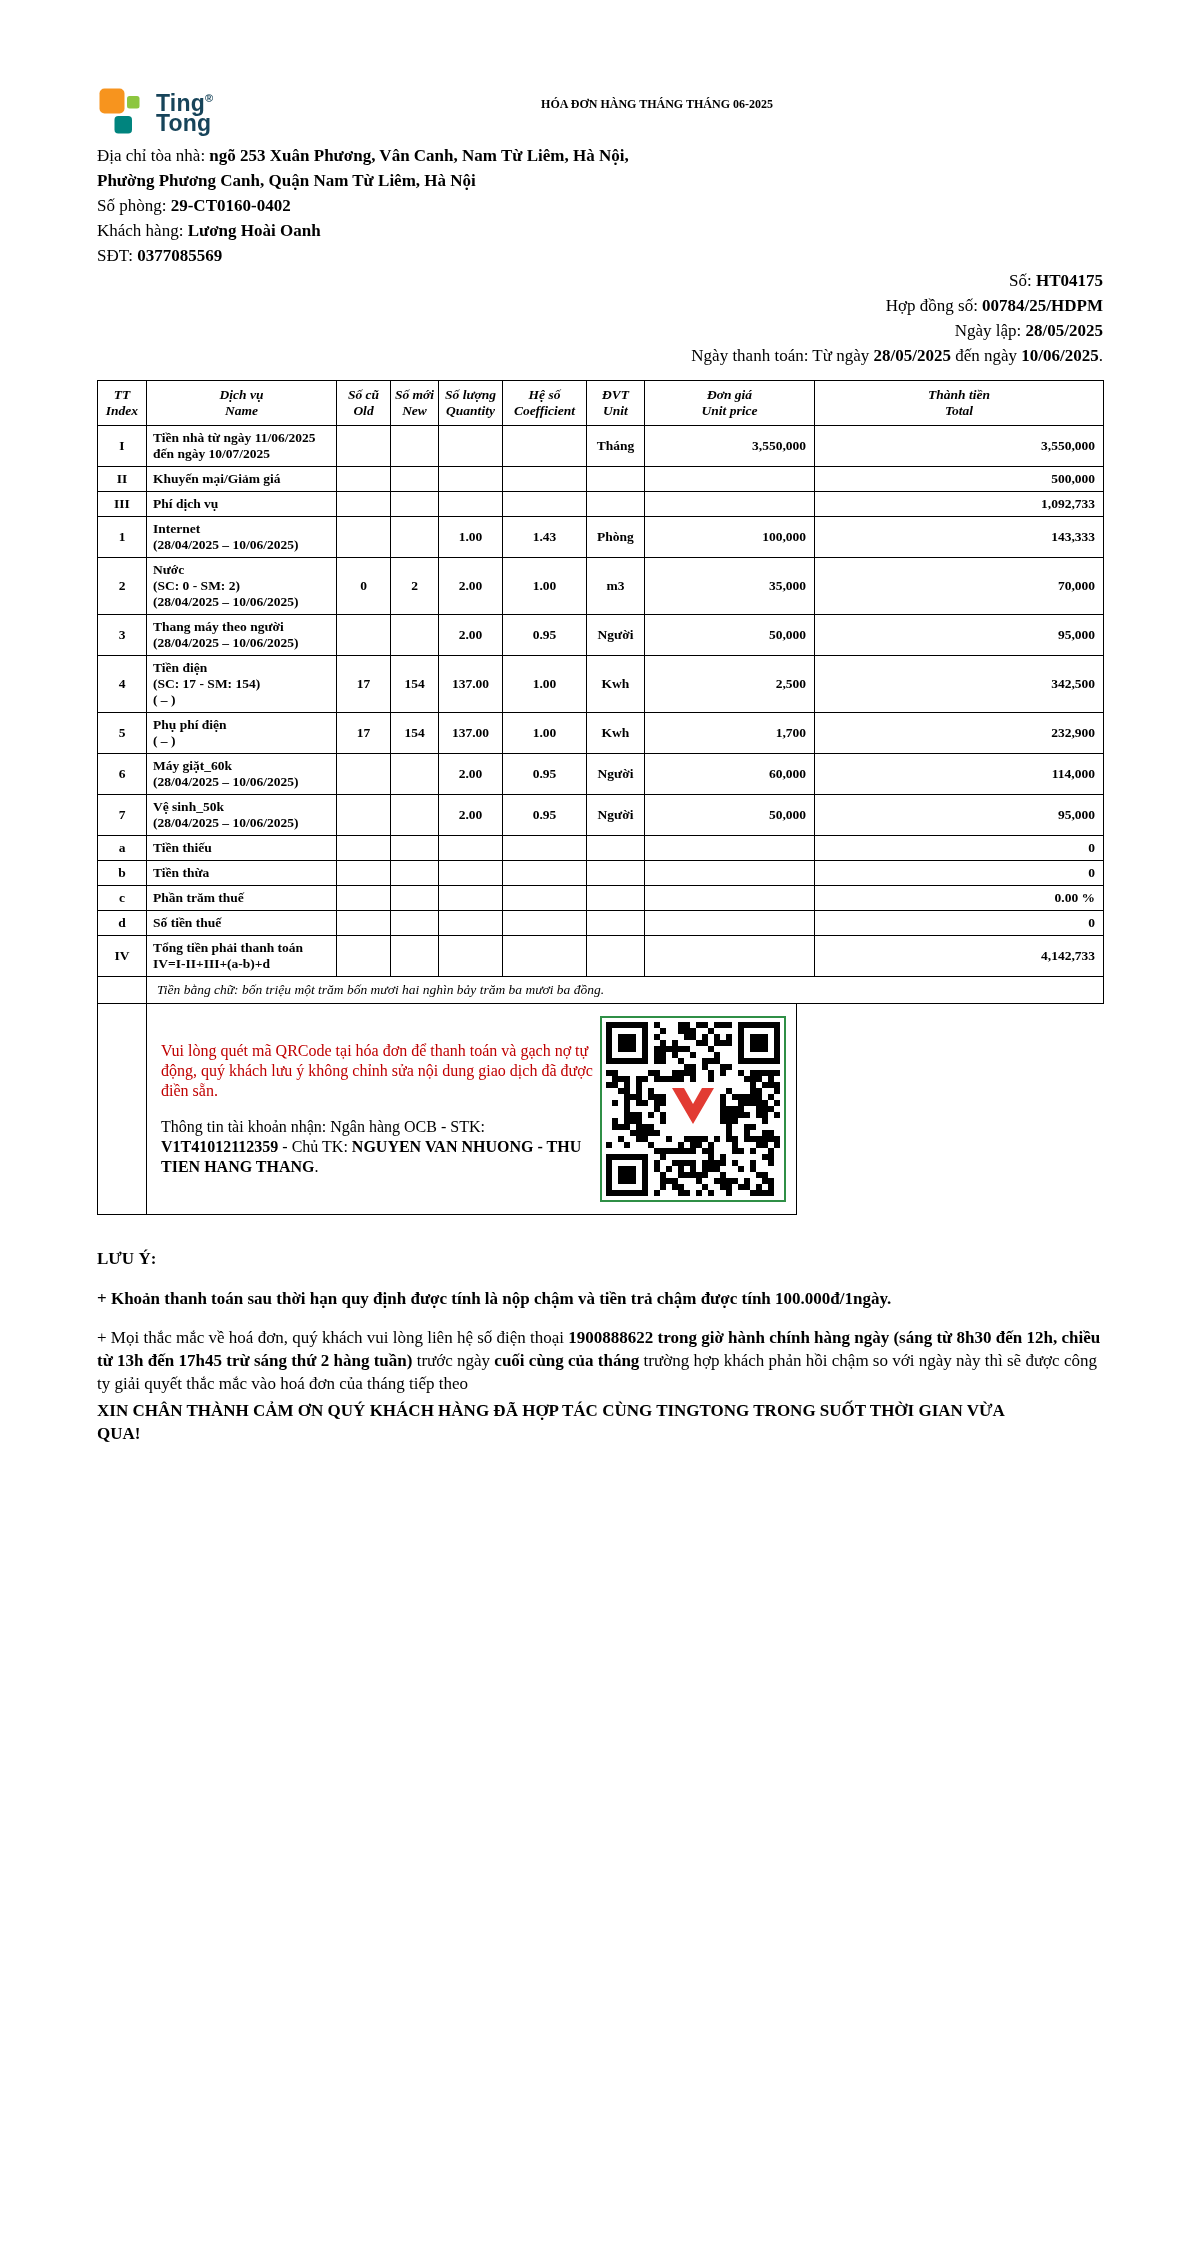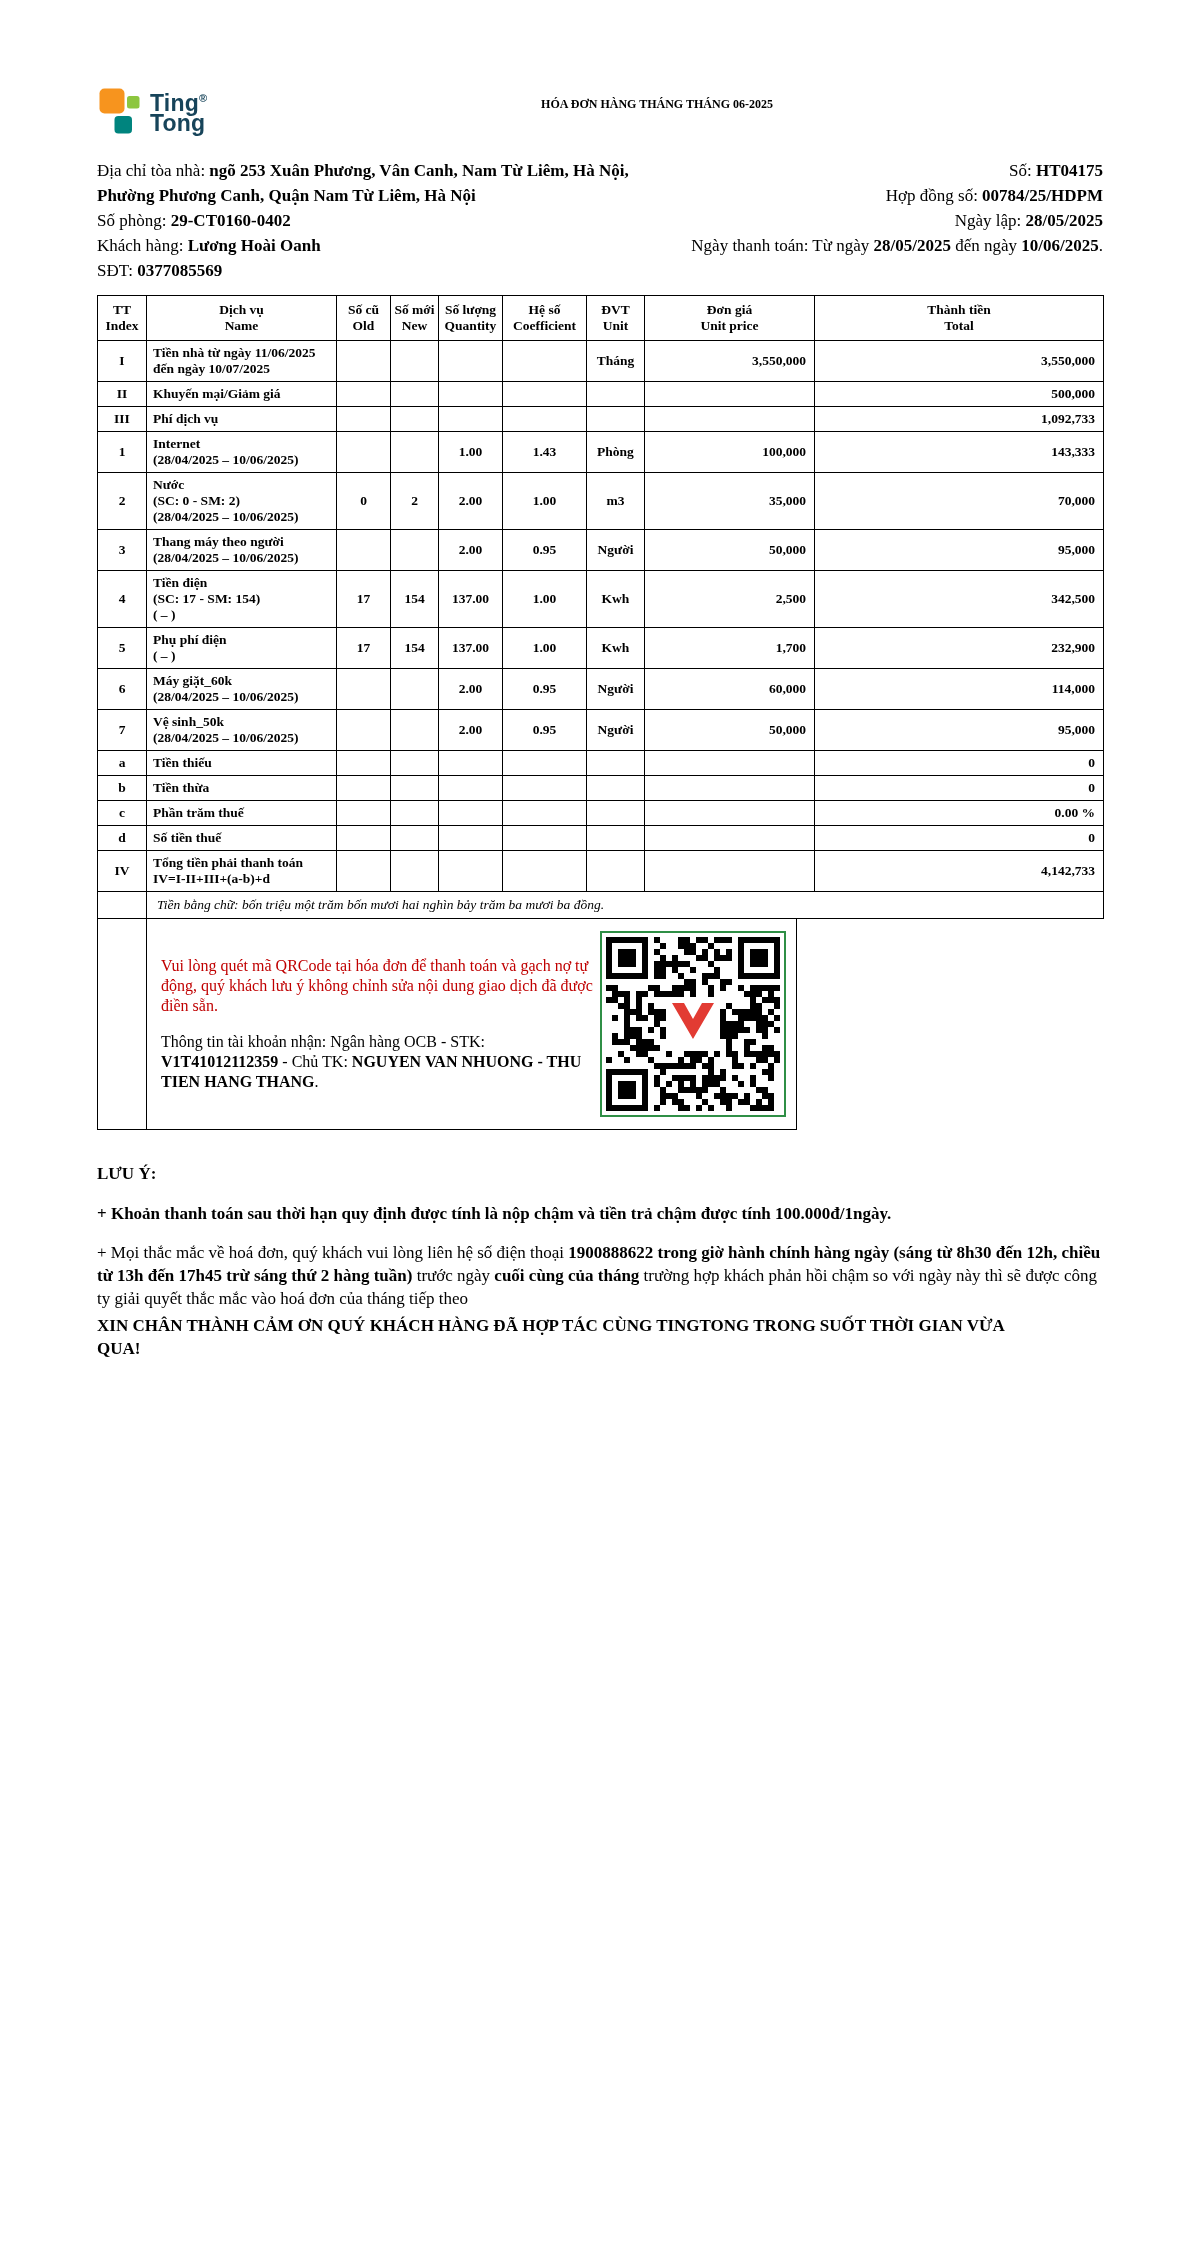--- a/index.html
+++ b/index.html
@@ -8,37 +8,37 @@
   }
   *{margin:0;padding:0;box-sizing:border-box;}
   html,body{background:#fff;}
   body{
     width:1200px;height:2259px;overflow:hidden;color:#000;
     font-family:"Liberation Serif","DejaVu Serif",serif;font-size:17px;
   }
   .page{padding:86px 97px 0;}
 
   .header{display:flex;justify-content:space-between;align-items:flex-start;}
-  .logo{display:flex;align-items:center;gap:3px;}
+  .logo{display:flex;align-items:center;gap:9px;}
   .logo svg{display:block;}
   .logo-text{font-family:"Liberation Sans","DejaVu Sans",sans-serif;font-weight:bold;
     font-size:23px;line-height:21px;color:var(--logo-text);letter-spacing:.2px;}
   .logo-text sup{font-size:11px;}
   .title{font-size:12px;line-height:28px;font-weight:bold;text-align:right;
     width:360px;margin-right:330px;margin-top:4px;}
 
-  .info{display:flex;justify-content:space-between;margin-top:22px;line-height:25px;}
+  .info{display:flex;margin-top:7px;line-height:25px;flex-direction:column;}
   .info p{margin:0;}
   .info-left{width:545px;}
   .info-right{text-align:right;}
 
   .invoice-table{width:100%;border-collapse:collapse;table-layout:fixed;margin-top:12px;
     font-size:13.5px;line-height:16px;font-weight:bold;}
   .invoice-table th,.invoice-table td{border:1px solid #000;padding:4px 6px;vertical-align:middle;}
-  .invoice-table th{text-align:center;padding:6px 2px;}
+  .invoice-table th{text-align:center;padding:6px 2px;font-style:italic;}
   td.c-index{text-align:center;}
   td.c-name{text-align:left;}
   td.c-name div{white-space:nowrap;}
   td.c-old,td.c-new,td.c-qty,td.c-coef,td.c-unit{text-align:center;}
   td.c-price,td.c-total{text-align:right;padding-right:8px;}
   td.words{font-weight:normal;font-style:italic;padding:5px 10px;}
   td.words b{font-weight:normal;}
 
   .qr-section{width:700px;min-height:198px;border:1px solid #000;margin-top:-1px;display:flex;}
   .qr-left{flex:0 0 49px;border-right:1px solid #000;}

